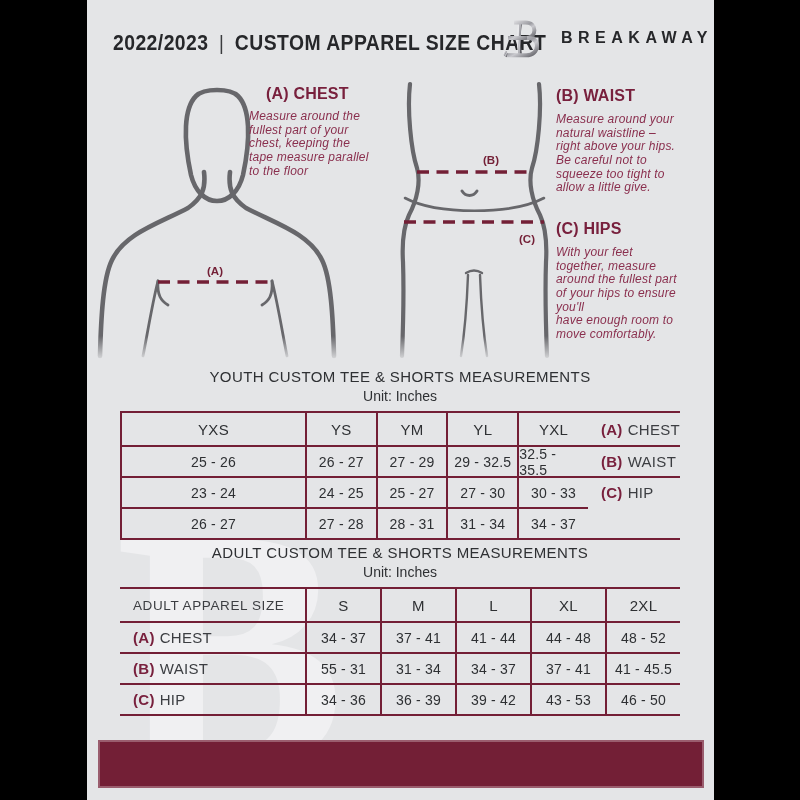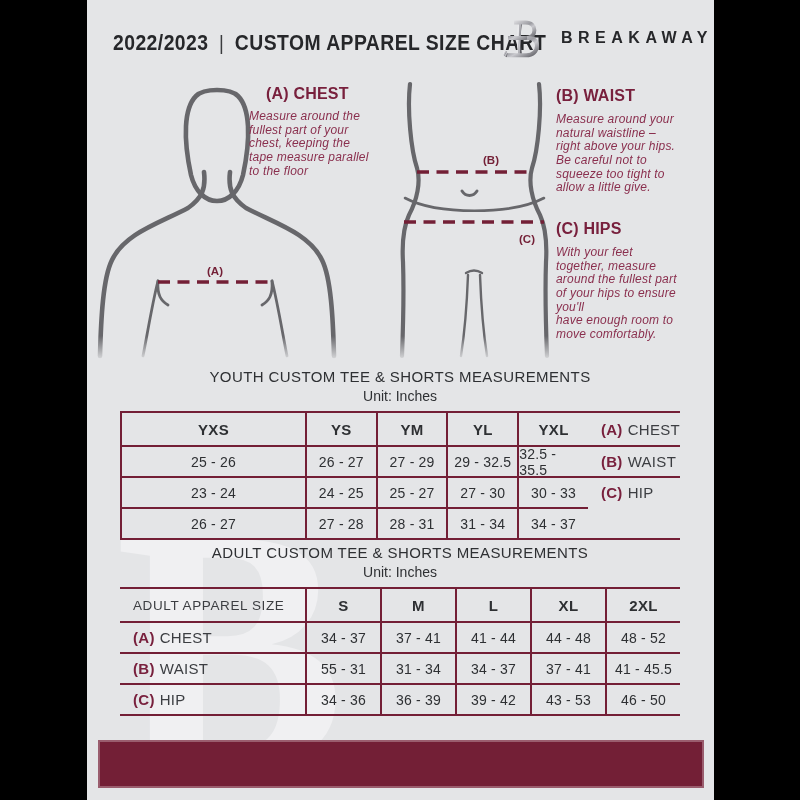--- a/index.html
+++ b/index.html
@@ -57,21 +57,21 @@
   .size-table{
     margin-top:7px;display:grid;width:560px;
     grid-template-columns:185px repeat(5,1fr);
     grid-template-rows:34px 31px 31px 31px;
     border-bottom:2px solid var(--maroon);
   }
   .t-cell{border-top:2px solid var(--maroon);display:flex;align-items:center;justify-content:center;background:transparent;}
   .t-vline{border-left:2px solid var(--maroon);}
   .t-first{justify-content:flex-start;padding-left:13px;}
   .t-sizecap{font-size:13.5px;color:var(--dark2);letter-spacing:.6px;}
-  .t-head{font-weight:700;font-size:15px;color:var(--dark);letter-spacing:.3px;}
+  .t-head{font-weight:400;font-size:15px;color:var(--dark);letter-spacing:.3px;}
   .t-rowlabel{font-size:15px;color:var(--dark2);letter-spacing:.3px;}
   .t-rowlabel .pfx{color:var(--maroon-head);font-weight:800;margin-right:5px;}
   .t-val{font-size:14px;color:var(--dark);letter-spacing:.2px;}
 
   
   .footer-bar{
     position:absolute;left:11px;top:740px;width:606px;height:48px;z-index:2;
     background:var(--maroon);border:2px solid #9a5d6e;
   }
 

